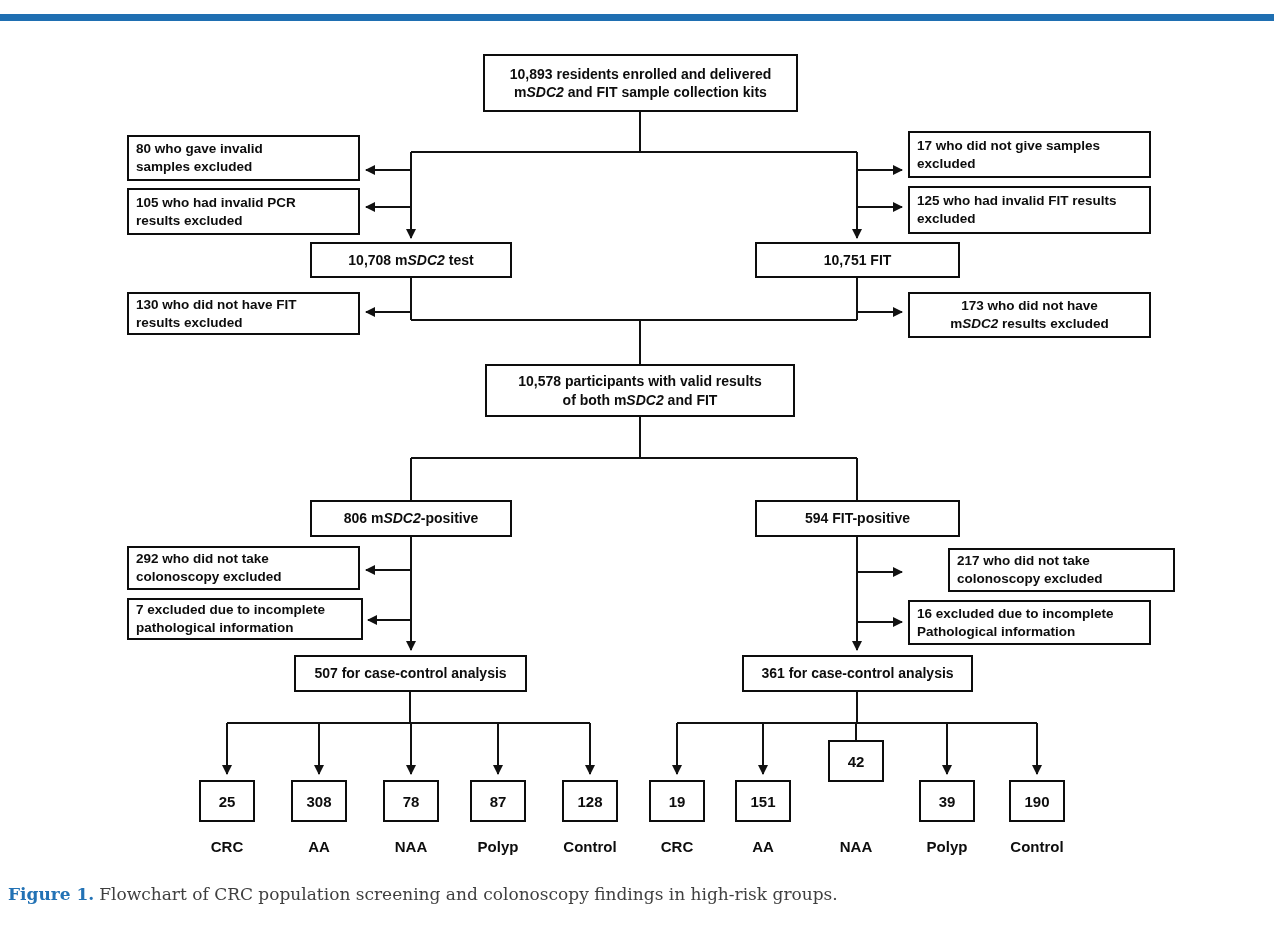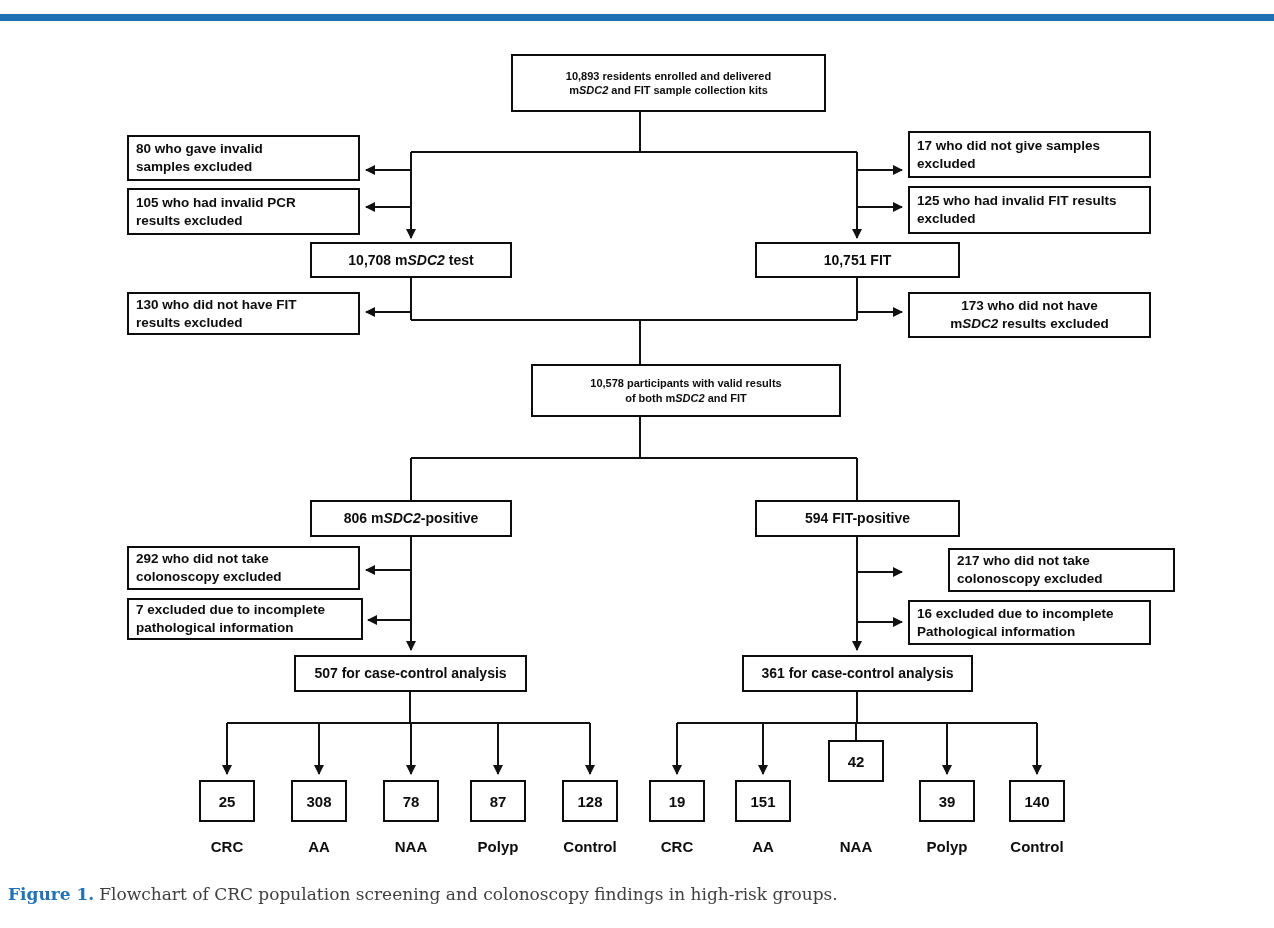--- a/index.html
+++ b/index.html
@@ -6,21 +6,21 @@
   #page{position:relative;width:1274px;height:928px;background:#ffffff;overflow:hidden;
         font-family:"Liberation Sans",sans-serif;}
   #accent-bar{position:absolute;left:0;top:14px;width:1274px;height:7px;background:#1f6fb2;}
   #connectors{position:absolute;left:0;top:0;width:1274px;height:928px;pointer-events:none;}
   #connectors path{stroke:#111;stroke-width:2;fill:none;}
   .node{position:absolute;box-sizing:border-box;background:#fff;border:2px solid #0d0d0d;
         color:#0d0d0d;font-weight:bold;font-size:14px;line-height:1.3;
         display:flex;align-items:center;padding:2px 7px;white-space:nowrap;}
   .node.center{justify-content:center;text-align:center;}
   .node.leftalign{justify-content:flex-start;text-align:left;}
-  .node.big{font-size:11px;margin-left:28px;}
+  .node.big{font-size:14px;}
   .node.excl{font-size:13.5px;}
   .count-box{position:absolute;box-sizing:border-box;width:56px;height:42px;background:#fff;
         border:2px solid #0d0d0d;color:#0d0d0d;font-weight:bold;font-size:15px;
         display:flex;align-items:center;justify-content:center;}
   .grp-label{position:absolute;width:90px;text-align:center;font-weight:bold;font-size:15px;color:#0d0d0d;}
   #figure-caption{position:absolute;left:8px;top:884px;font-family:"DejaVu Serif",serif;
         font-size:17px;color:#3f3f3f;}
   #figure-caption .cap-label{color:#2272b5;font-weight:bold;margin-right:5px;text-align:right;}
 </style>
 </head>
@@ -102,21 +102,21 @@
     <span>10,751 FIT</span>
   </div>
 
   <div class="node leftalign excl" style="left:127px;top:292px;width:233px;height:43px;">
     <span>130 who did not have FIT<br>results excluded</span>
   </div>
   <div class="node center excl" style="left:908px;top:292px;width:243px;height:46px;">
     <span>173 who did not have<br>m<i>SDC2</i> results excluded</span>
   </div>
 
-  <div class="node center big" style="left:503px;top:364px;width:310px;height:53px;">
+  <div class="node center big" style="left:485px;top:364px;width:310px;height:53px;">
     <span>10,578 participants with valid results<br>of both m<i>SDC2</i> and FIT</span>
   </div>
 
   <div class="node center" style="left:310px;top:500px;width:202px;height:37px;">
     <span>806 m<i>SDC2</i>-positive</span>
   </div>
   <div class="node center" style="left:755px;top:500px;width:205px;height:37px;">
     <span>594 FIT-positive</span>
   </div>
 
@@ -162,21 +162,21 @@
   <div class="count-box" style="left:735px;top:780px;">
     <span>151</span>
     </div>
   <div class="count-box" style="left:828px;top:740px;">
     <span>42</span>
     </div>
   <div class="count-box" style="left:919px;top:780px;">
     <span>39</span>
     </div>
   <div class="count-box" style="left:1009px;top:780px;">
-    <span>140</span>
+    <span>190</span>
     </div>
 
   <div class="grp-label" style="left:182px;top:838px;">CRC</div>
   <div class="grp-label" style="left:274px;top:838px;">AA</div>
   <div class="grp-label" style="left:366px;top:838px;">NAA</div>
   <div class="grp-label" style="left:453px;top:838px;">Polyp</div>
   <div class="grp-label" style="left:545px;top:838px;">Control</div>
 
   <div class="grp-label" style="left:632px;top:838px;">CRC</div>
   <div class="grp-label" style="left:718px;top:838px;">AA</div>

